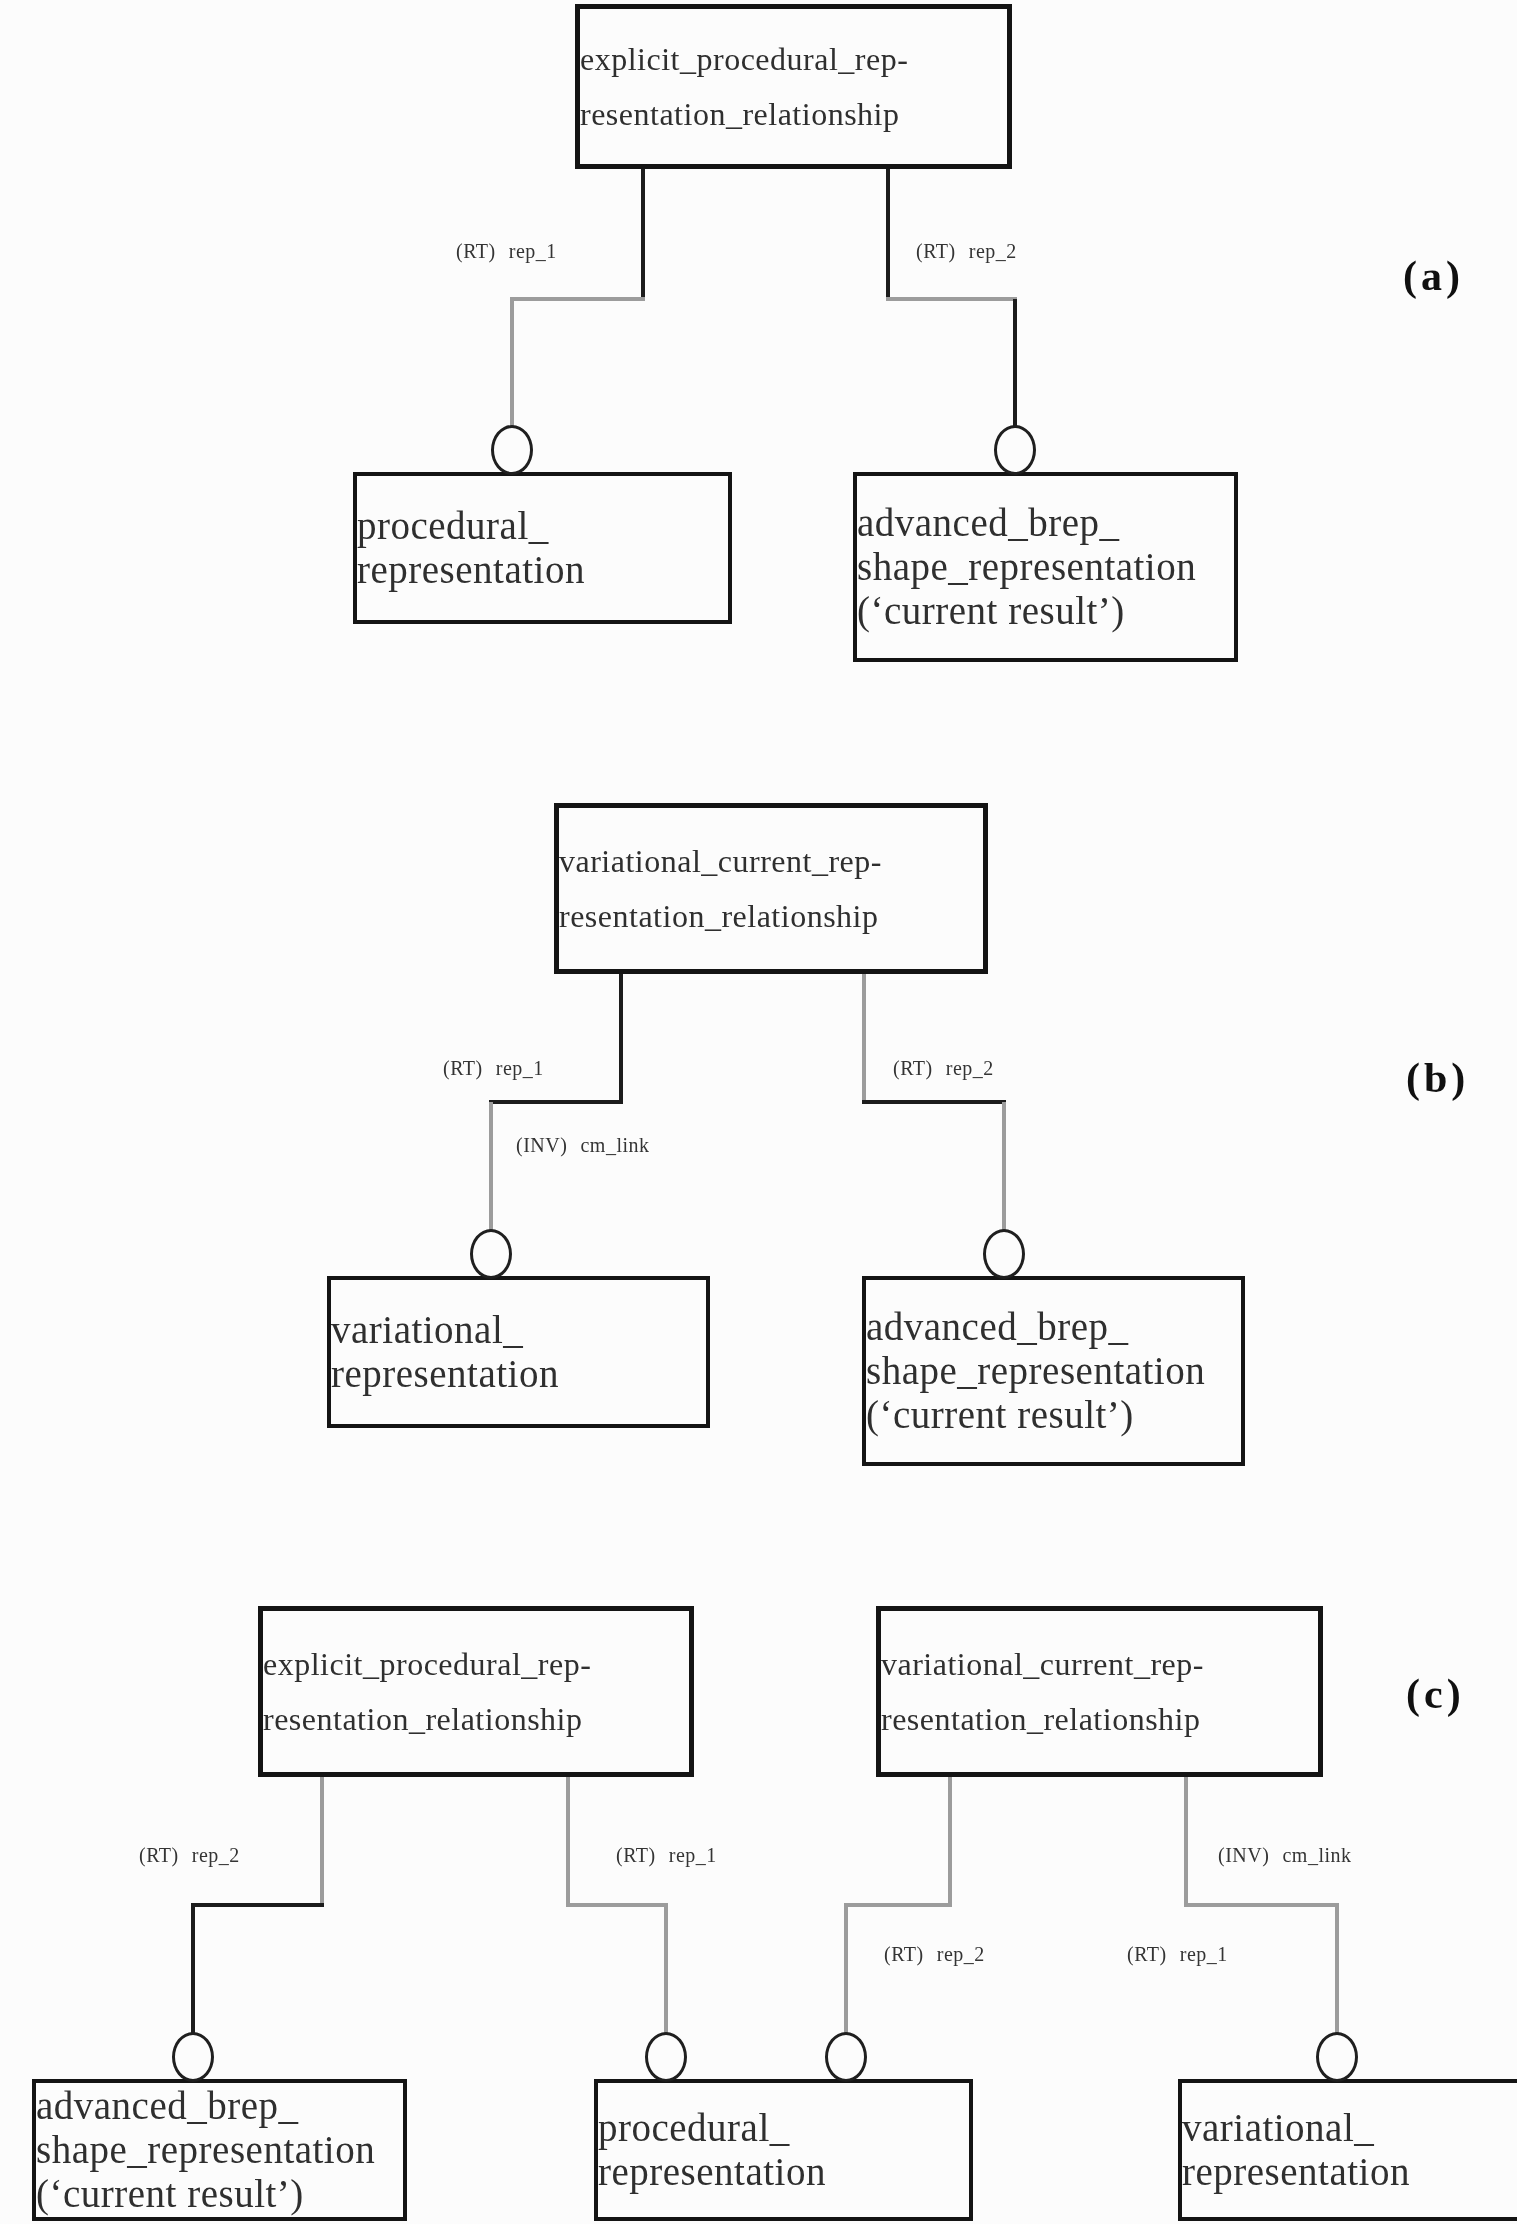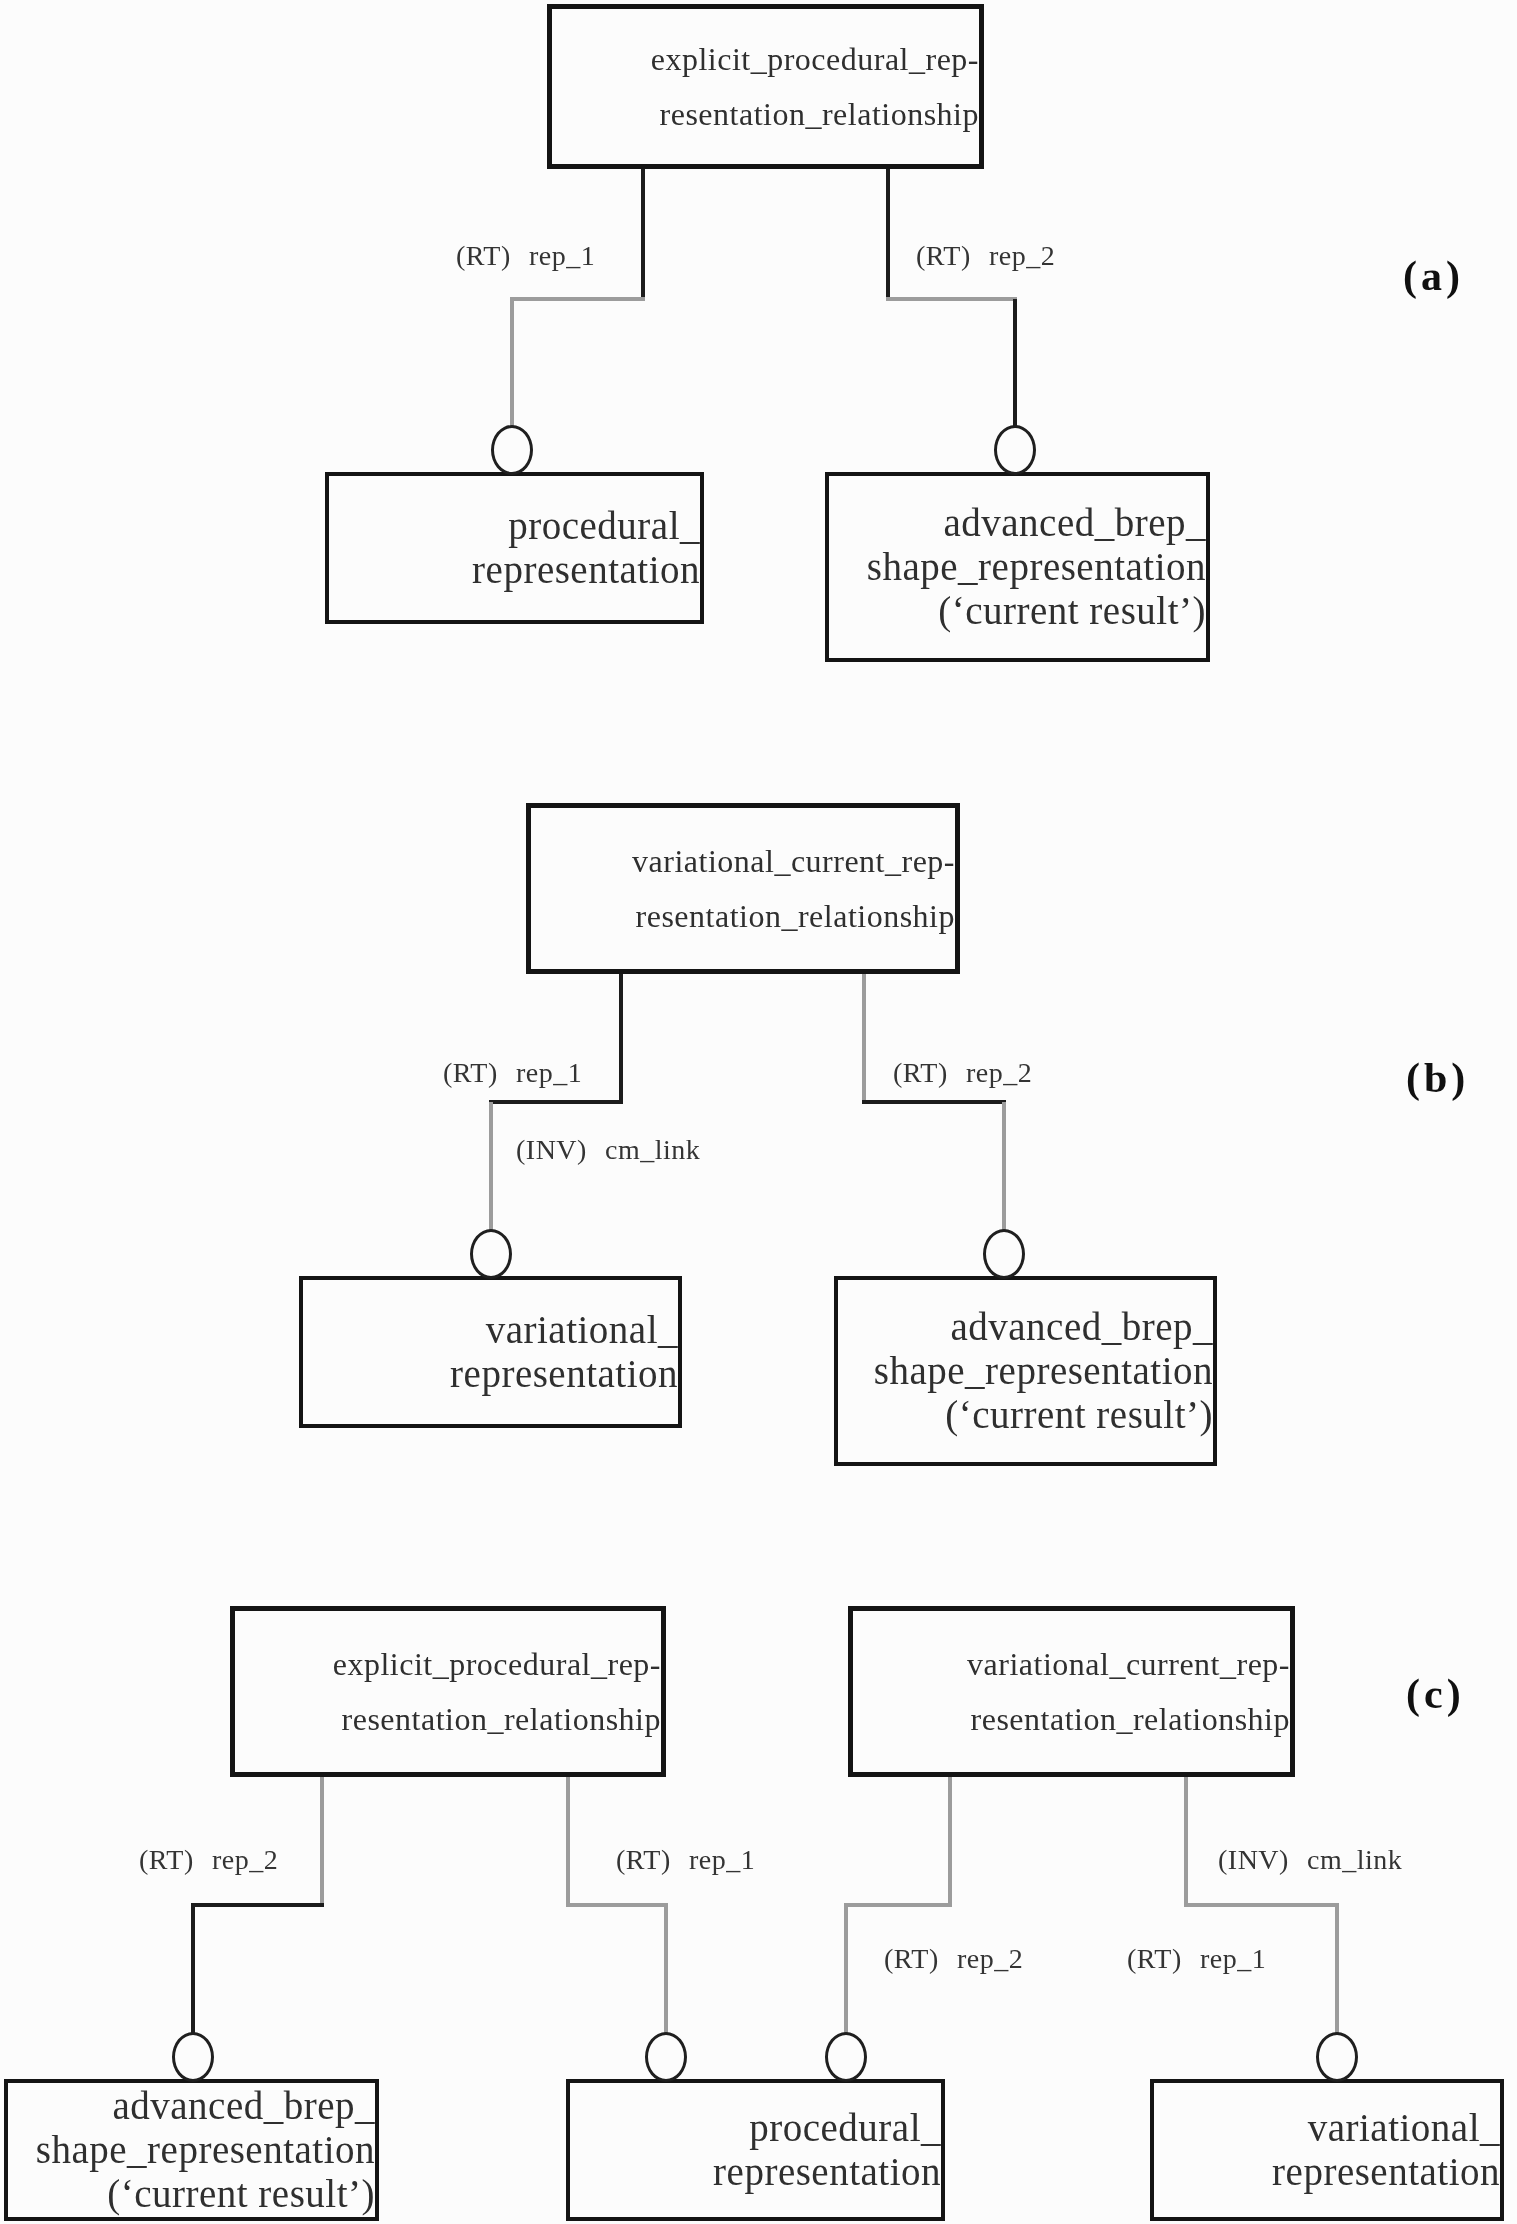--- a/index.html
+++ b/index.html
@@ -3,35 +3,35 @@
 <meta charset="utf-8">
 <style>
   html,body{margin:0;padding:0;background:#e8e8e8;}
   .stage{
     position:relative;width:1517px;height:2224px;background:#fcfcfc;
     font-family:"Liberation Serif", serif;color:#2f2f2f;overflow:hidden;
   }
   .ebox{
     position:absolute;box-sizing:border-box;background:#fcfcfc;
     border:4px solid #141414;display:flex;flex-direction:column;
-    justify-content:center;align-items:flex-end;text-align:center;
+    justify-content:center;align-items:flex-start;text-align:center;margin-left:28px;
   }
   .ebox.rel{border-width:5px;}
   .ebox .ln{font-size:39px;line-height:44px;letter-spacing:0.5px;white-space:nowrap;}
   .ebox.rel .ln{font-size:32px;line-height:55px;}
   .vl{position:absolute;width:4px;}
   .hl{position:absolute;height:4px;}
   .ink{background:#1c1c1c;}
   .gy{background:#9c9c9c;}
   .circ{
     position:absolute;width:42px;height:50px;border:3px solid #1f1f1f;
     border-radius:50%;background:#fcfcfc;box-sizing:border-box;
   }
   .elabel{
-    position:absolute;font-size:28px;white-space:nowrap;
+    position:absolute;font-size:20px;white-space:nowrap;
     word-spacing:0.38em;color:#343434;letter-spacing:0.5px;
   }
   .seclabel{
     position:absolute;font-size:42px;font-weight:bold;color:#101010;
     letter-spacing:4px;white-space:nowrap;
   }
 </style>
 </head>
 <body>
 

